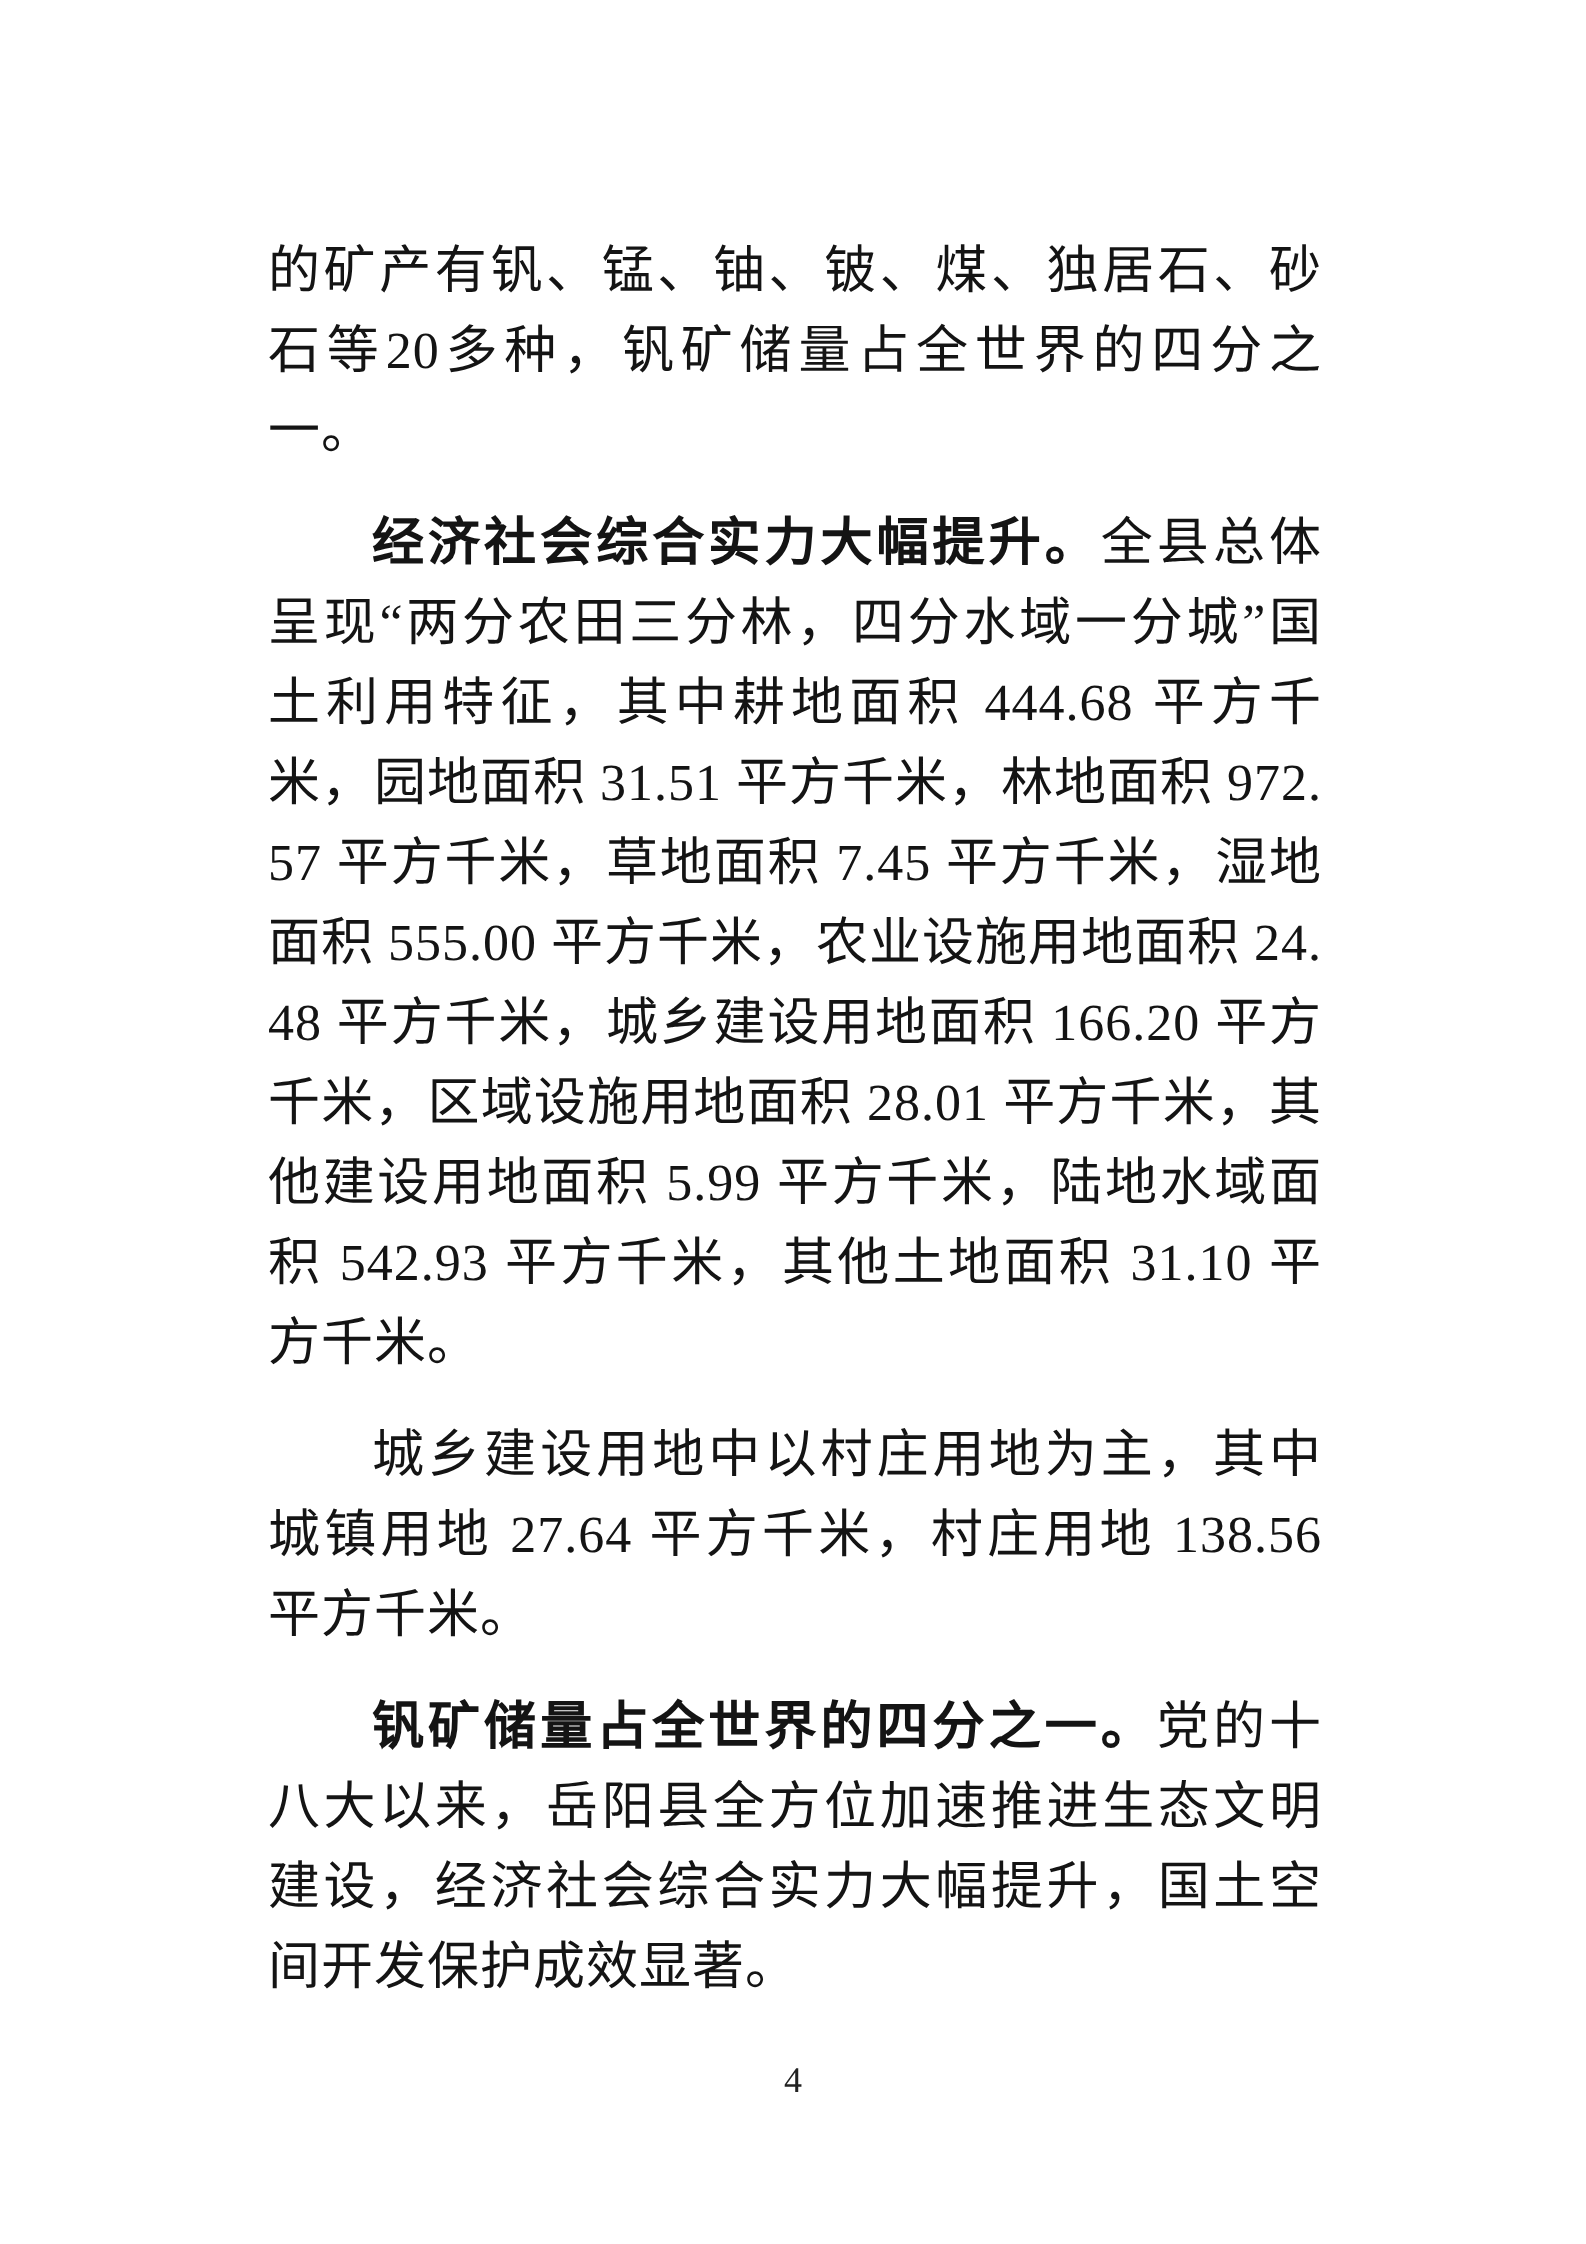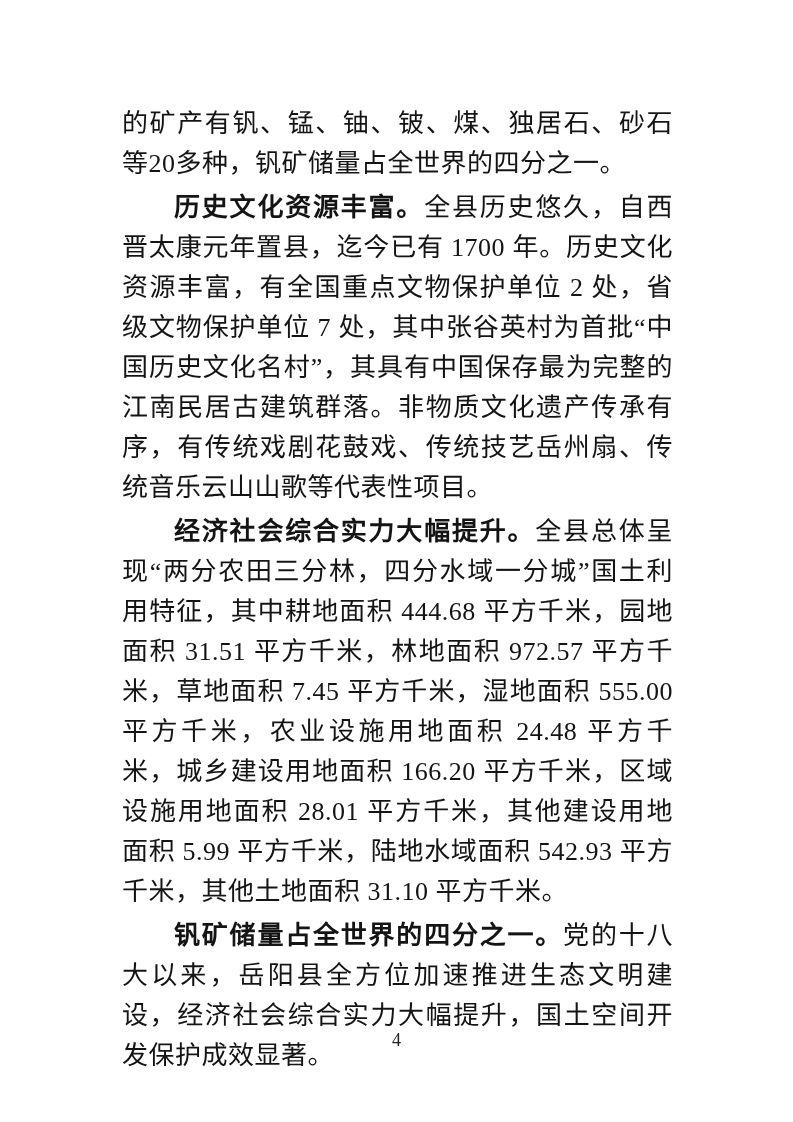--- a/index.html
+++ b/index.html
@@ -16,21 +16,21 @@
     font-family: "Liberation Serif", "DejaVu Serif", serif;
     color: #111111;
   }
   .text-block {
     position: absolute;
     top: 100px;
     left: 118px;
     width: 559px;
   }
   .para {
-    margin: 4px;
+    margin: 16px;
     font-size: 26px;
     line-height: 40px;
     text-align: justify;
     text-justify: inter-ideograph;
     letter-spacing: 0.5px;
     word-break: break-all;
     color: #141414;
   }
   .para.indent {
     text-indent: 2em;
@@ -52,23 +52,23 @@
   }
 </style>
 </head>
 <body>
 
 <div class="page">
   <div class="text-block">
 
     <p class="para"><span class="lead"></span><span>的矿产有钒、锰、铀、铍、煤、独居石、砂石等20多种，钒矿储量占全世界的四分之一。</span></p>
 
-    <p class="para indent"><span class="lead">历史文化资源丰富。</span><span>全县历史悠久，自西晋太康元年置县，迄今已有 1700 年。历史文化资源丰富，有全国重点文物保护单位 2 处，省级文物保护单位 7 处，其中张谷英村为首批“中国历史文化名村”，其具有中国保存最为完整的江南民居古建筑群落。非物质文化遗产传承有序，有传统戏剧花鼓戏、传统技艺岳州扇、传统音乐云山山歌等代表性项目。</span></p>
 
     <p class="para indent"><span class="lead">经济社会综合实力大幅提升。</span><span>全县总体呈现“两分农田三分林，四分水域一分城”国土利用特征，其中耕地面积 444.68 平方千米，园地面积 31.51 平方千米，林地面积 972.57 平方千米，草地面积 7.45 平方千米，湿地面积 555.00 平方千米，农业设施用地面积 24.48 平方千米，城乡建设用地面积 166.20 平方千米，区域设施用地面积 28.01 平方千米，其他建设用地面积 5.99 平方千米，陆地水域面积 542.93 平方千米，其他土地面积 31.10 平方千米。</span></p>
 
+    <p class="para indent"><span class="lead"></span><span>城乡建设用地中以村庄用地为主，其中城镇用地 27.64 平方千米，村庄用地 138.56 平方千米。</span></p>
 
     <p class="para indent"><span class="lead">钒矿储量占全世界的四分之一。</span><span>党的十八大以来，岳阳县全方位加速推进生态文明建设，经济社会综合实力大幅提升，国土空间开发保护成效显著。</span></p>
 
   </div>
 
   <div class="page-number">4</div>
 </div>
 
 </body></html>

